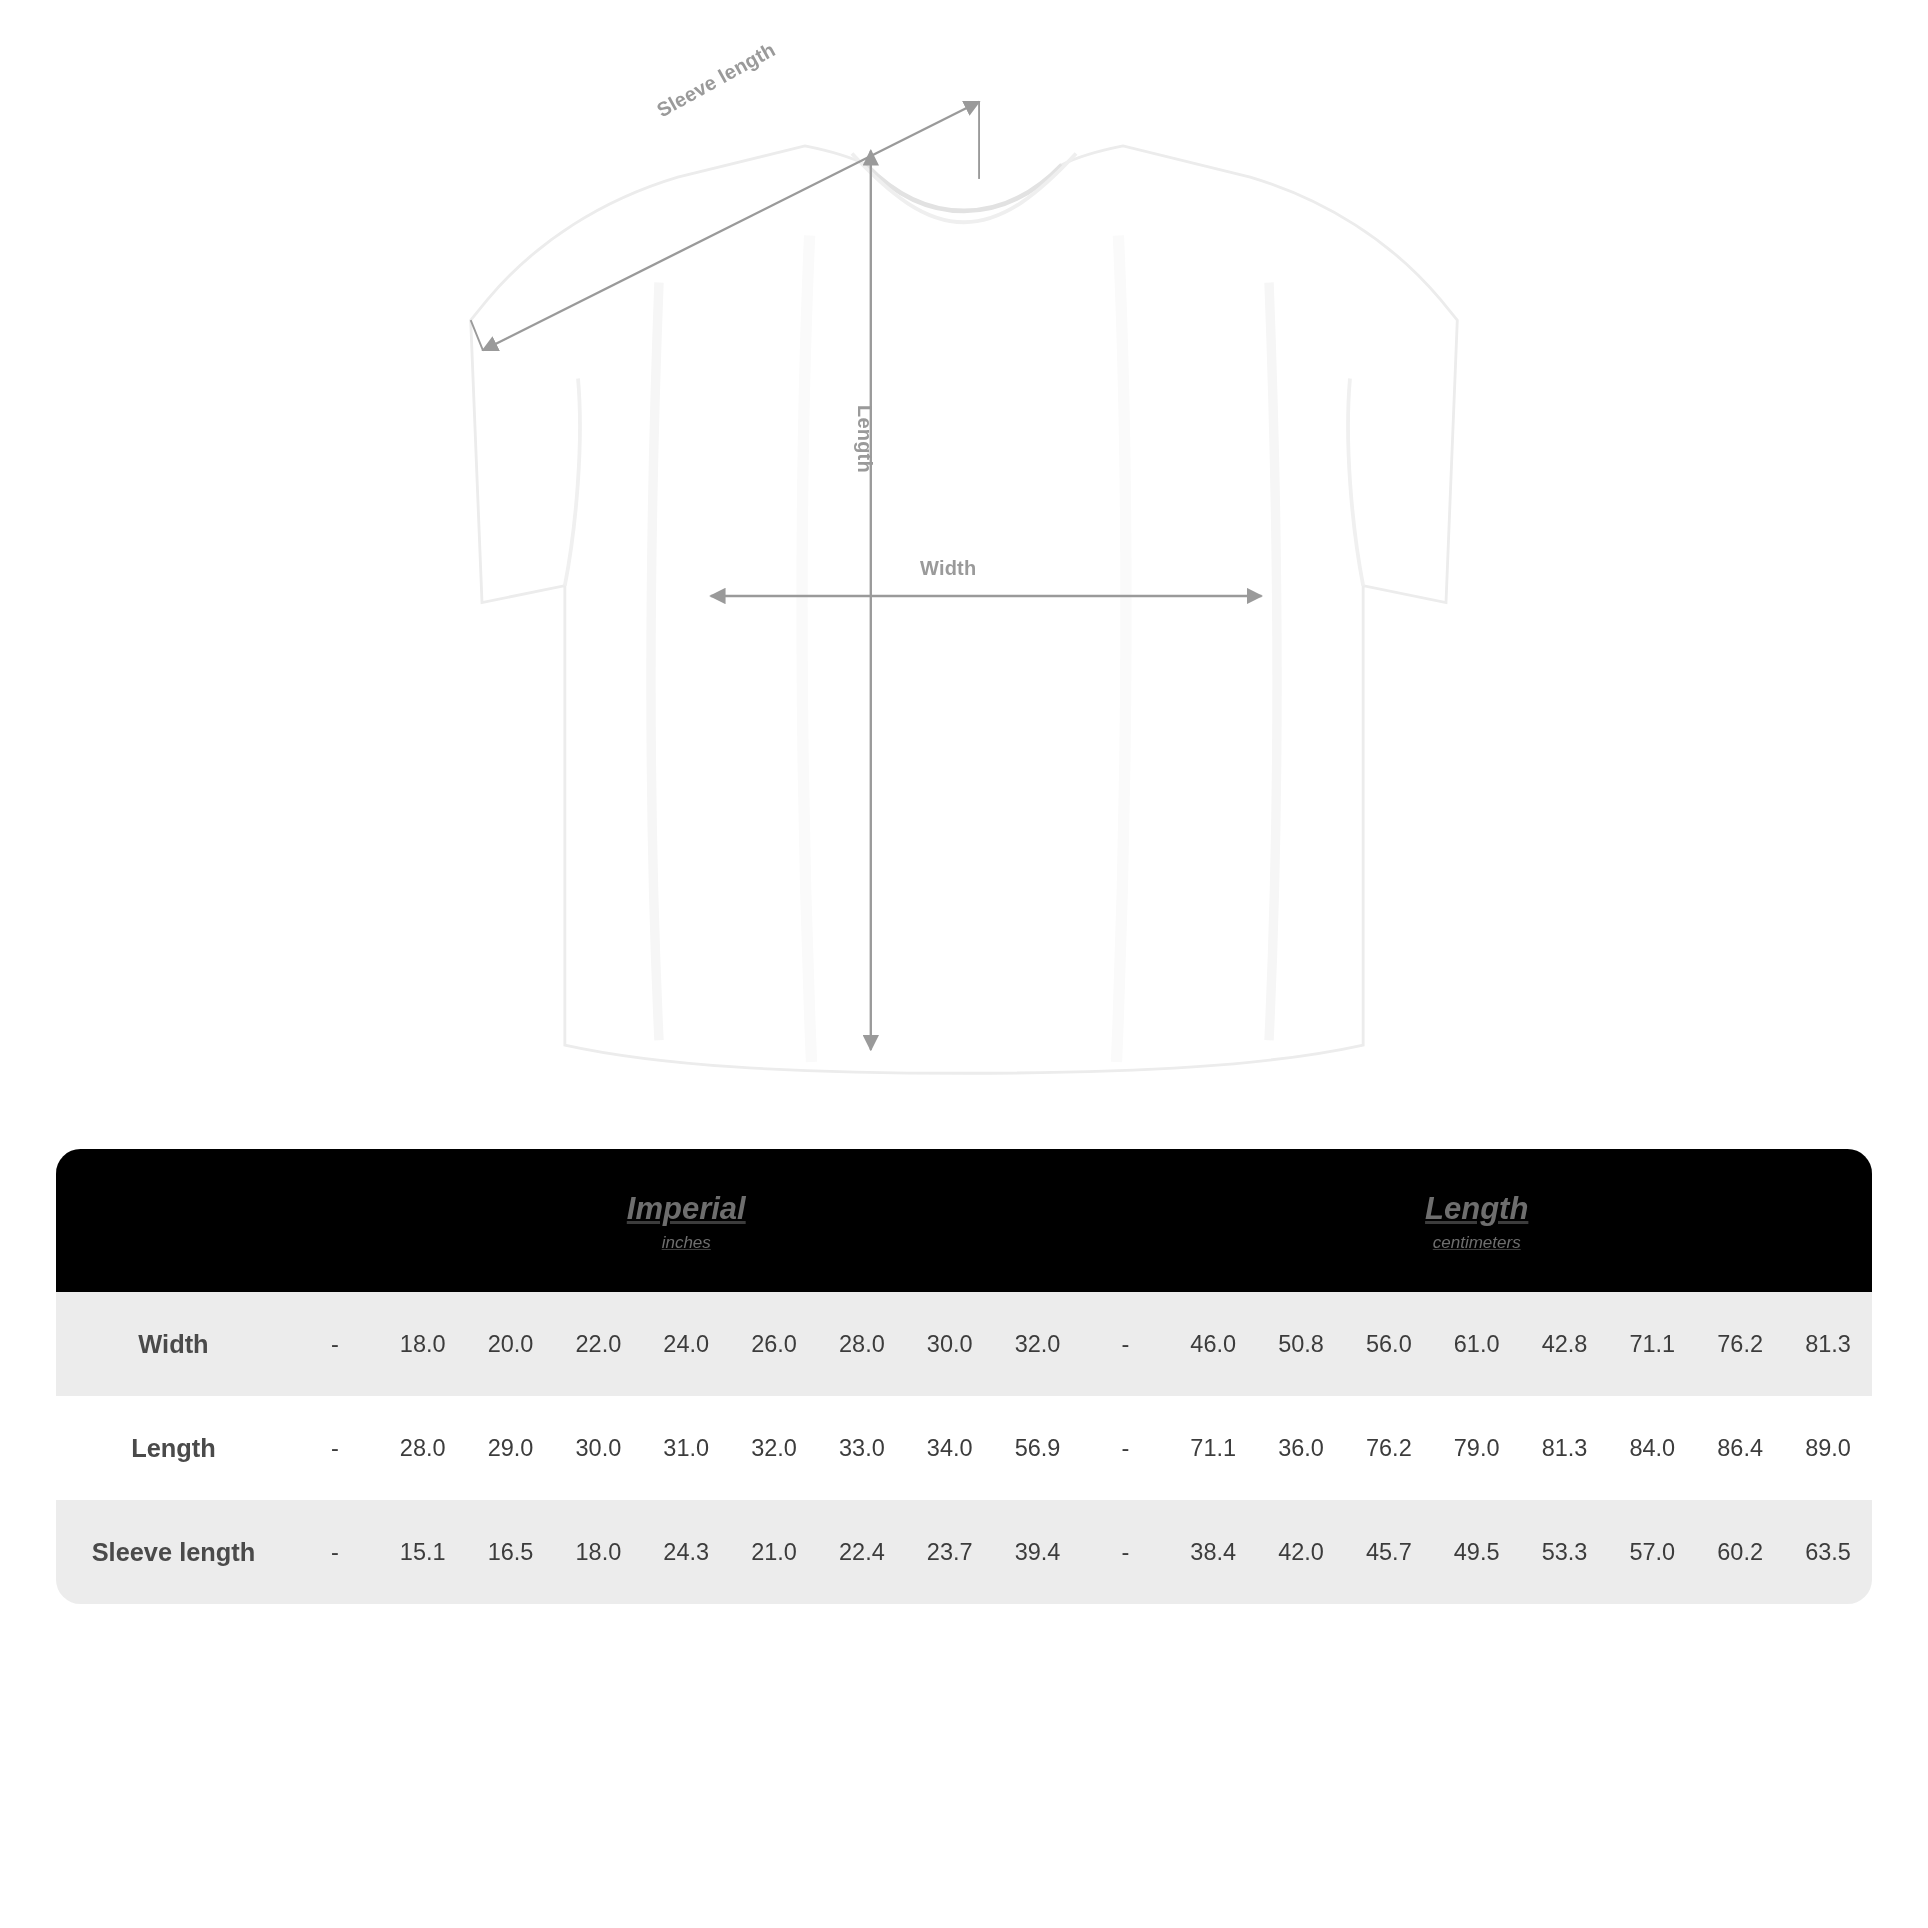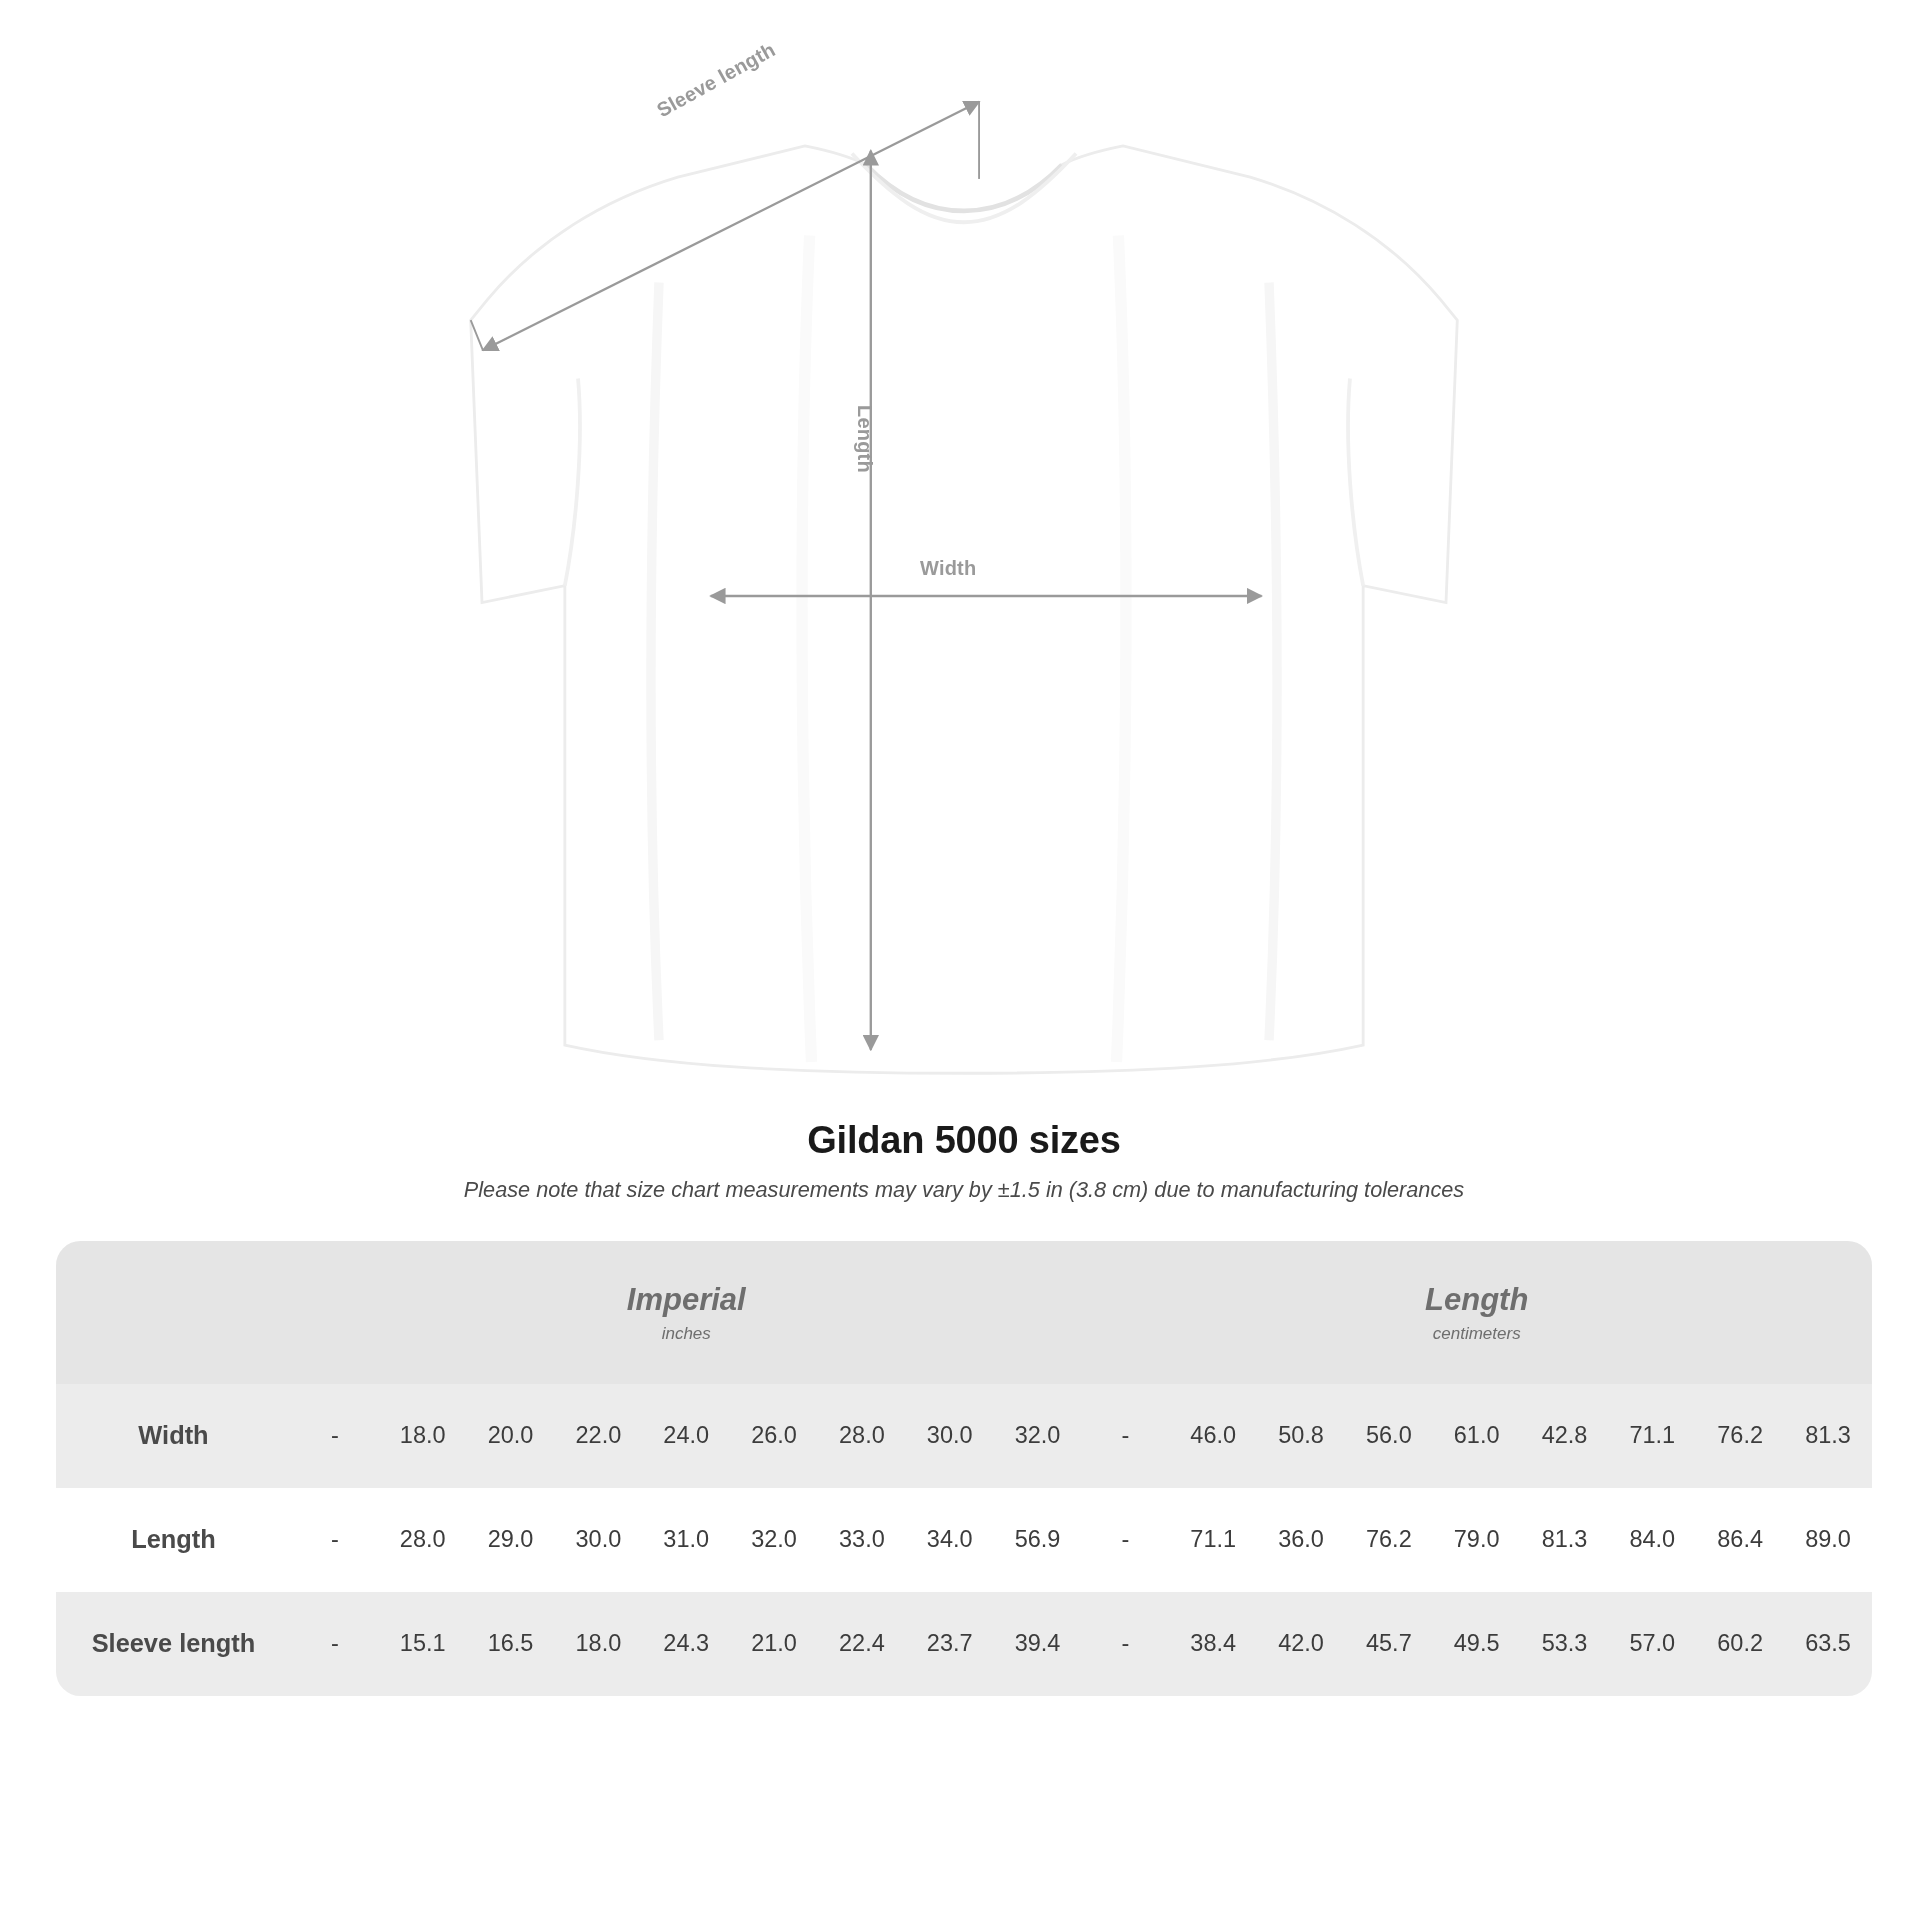--- a/index.html
+++ b/index.html
@@ -78,22 +78,23 @@
   table.size-table td, table.size-table th {
     text-align: center;
     vertical-align: middle;
     font-size: 23.5px;
     color: #3c3c3c;
     border: 0;
   }
   
   .unit-row td {
     height: 143px;
-    background: #e5e5e5;
+    background: #000000;
     padding-top: 5.6px;
+    text-decoration: underline;
   }
   .unit-name {
     font-size: 31px;
     font-weight: bold;
     font-style: italic;
     color: #6e6e6e;
     line-height: 1.25;
   }
   .unit-sub {
     font-size: 17px;
@@ -191,24 +192,20 @@
       <g>
         <line x1="755" y1="633" x2="1340" y2="633" stroke="#9a9a9a" stroke-width="2.5" marker-start="url(#arrowStart)" marker-end="url(#arrowEnd)"></line>
       </g>
     </svg>
 
     <div class="dim-label label-sleeve">Sleeve length</div>
     <div class="dim-label label-length">Length</div>
     <div class="dim-label label-width">Width</div>
   </div>
 
-  <div class="title-block">
-    <h1 class="chart-title">Gildan 5000 sizes</h1>
-    <p class="chart-note">Please note that size chart measurements may vary by ±1.5 in (3.8 cm) due to manufacturing tolerances</p>
-  </div>
 
   <div class="table-wrap">
     <table class="size-table">
       <colgroup>
         <col class="label-col">
         <col span="18">
       </colgroup>
       <tbody>
         <tr class="unit-row">
           <td></td>

